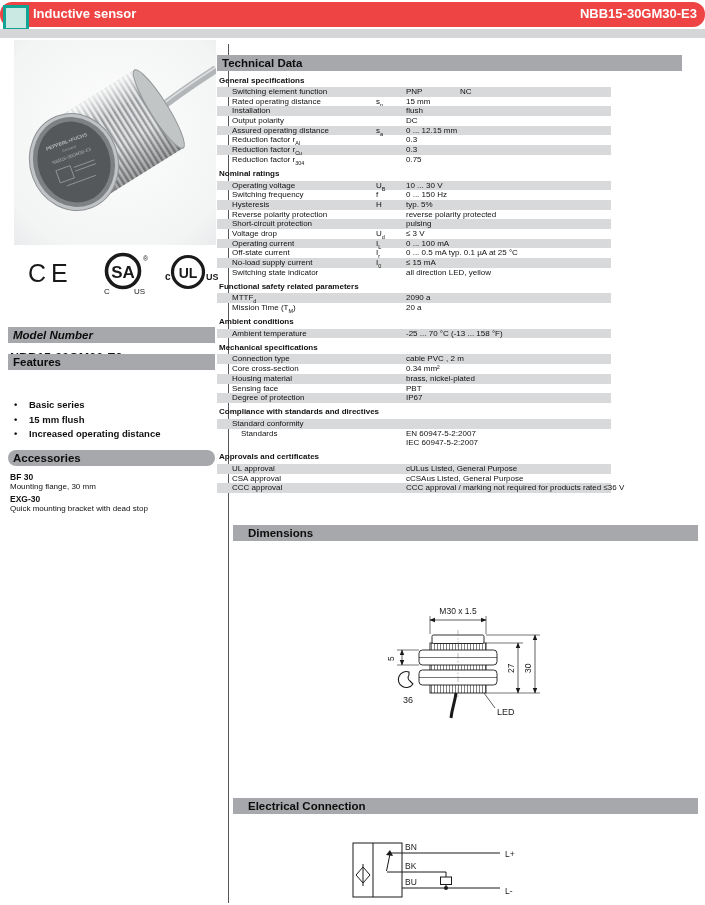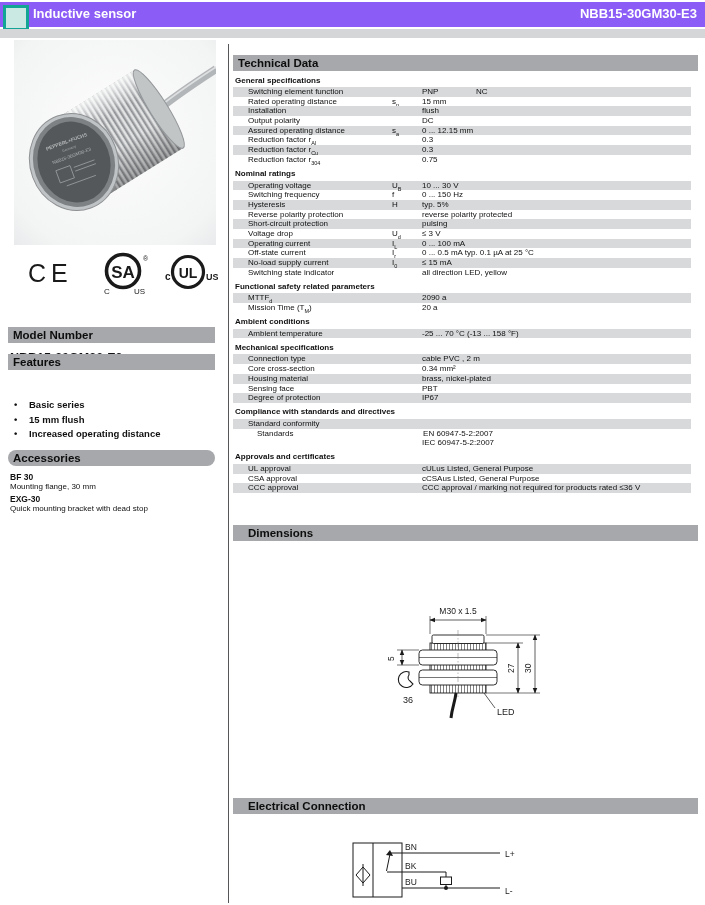--- a/index.html
+++ b/index.html
@@ -1,45 +1,45 @@
 <!DOCTYPE html>
 <html><head>
 <meta charset="utf-8">
 <style>
   html,body{margin:0;padding:0;background:#fff;}
   #page{position:relative;width:705px;height:905px;background:#fff;overflow:hidden;
         font-family:"Liberation Sans","DejaVu Sans",sans-serif;color:#111;}
   
-  #topbar{position:absolute;left:0;top:2px;width:705px;height:25px;background:#8b5cf6;}
+  #topbar{position:absolute;left:0;top:2px;width:705px;height:25px;background:#ef4444;border-radius:12px;}
   #logo{position:absolute;left:3px;top:3px;width:20px;height:20px;background:#cbe9e3;border:3px solid #12a595;}
   #topbar .ttl{position:absolute;left:33px;top:4px;font-size:13px;font-weight:bold;color:#fff;}
   #topbar .mdl{position:absolute;right:8px;top:4px;font-size:13px;font-weight:bold;color:#fff;}
   #substrip{position:absolute;left:0;top:29px;width:705px;height:9px;background:#d4d6d8;}
   #vdivider{position:absolute;left:228px;top:44px;width:1px;height:859px;background:#55565a;}
   
   .bar{background:#a6a8ab;height:16px;line-height:16px;font-size:11.5px;font-weight:bold;color:#0d0d0d;padding-left:5px;box-sizing:border-box;}
   .lbar{position:absolute;left:8px;width:207px;}
-  #modelbar{top:327px;} #featbar{top:354px;} #accbar{top:450px;border-radius:8px;}
+  #modelbar{top:327px;font-style:italic;} #featbar{top:354px;} #accbar{top:450px;border-radius:8px;}
   #modelval{position:absolute;left:10px;top:351px;font-size:12.5px;font-weight:bold;}
   #featlist{position:absolute;left:12px;top:398px;width:200px;}
   .feat{position:relative;padding-left:17px;font-size:9.5px;font-weight:bold;line-height:14.5px;}
   .feat::before{content:"•";position:absolute;left:2px;}
   #acclist{position:absolute;left:10px;top:470px;width:205px;}
   .accname{font-size:8.5px;font-weight:bold;line-height:10px;margin-top:2px;}
   .accdesc{font-size:8px;line-height:9.5px;}
   
-  #tech{position:absolute;left:233px;top:55px;width:465px;}
+  #tech{position:absolute;left:217px;top:55px;width:465px;}
   .sec-title{height:16px;box-sizing:border-box;padding-top:4.5px;padding-left:2px;font-size:8px;font-weight:bold;}
-  .trow{position:relative;height:9.7px;line-height:9.8px;font-size:8px;width:458px;}
+  .trow{position:relative;height:9.7px;line-height:9.8px;font-size:8px;width:394px;}
   .trow.tall{height:19.4px;}
   .trow.shaded{background:#d7d9da;}
   .trow .lbl{position:absolute;left:15px;top:0;white-space:nowrap;}
   .trow .lbl.ind{left:24px;}
   .trow .sym{position:absolute;left:159px;top:0;}
-  .trow .val{position:absolute;left:189px;top:0;white-space:nowrap;text-align:center;}
+  .trow .val{position:absolute;left:189px;top:0;white-space:nowrap;}
   .trow .val div{line-height:9.7px;}
   .trow .val2{position:absolute;left:243px;top:0;}
   sub{font-size:5.5px;}
   .rbar{position:absolute;left:233px;width:465px;padding-left:15px;}
   #dimsbar{top:525px;} #elecbar{top:798px;}
   svg text{font-family:"Liberation Sans","DejaVu Sans",sans-serif;}
   #photo{position:absolute;left:14px;top:40px;}
   #marks{position:absolute;left:20px;top:246px;}
   #dims{position:absolute;left:383px;top:586px;}
   #elec{position:absolute;left:340px;top:838px;}

